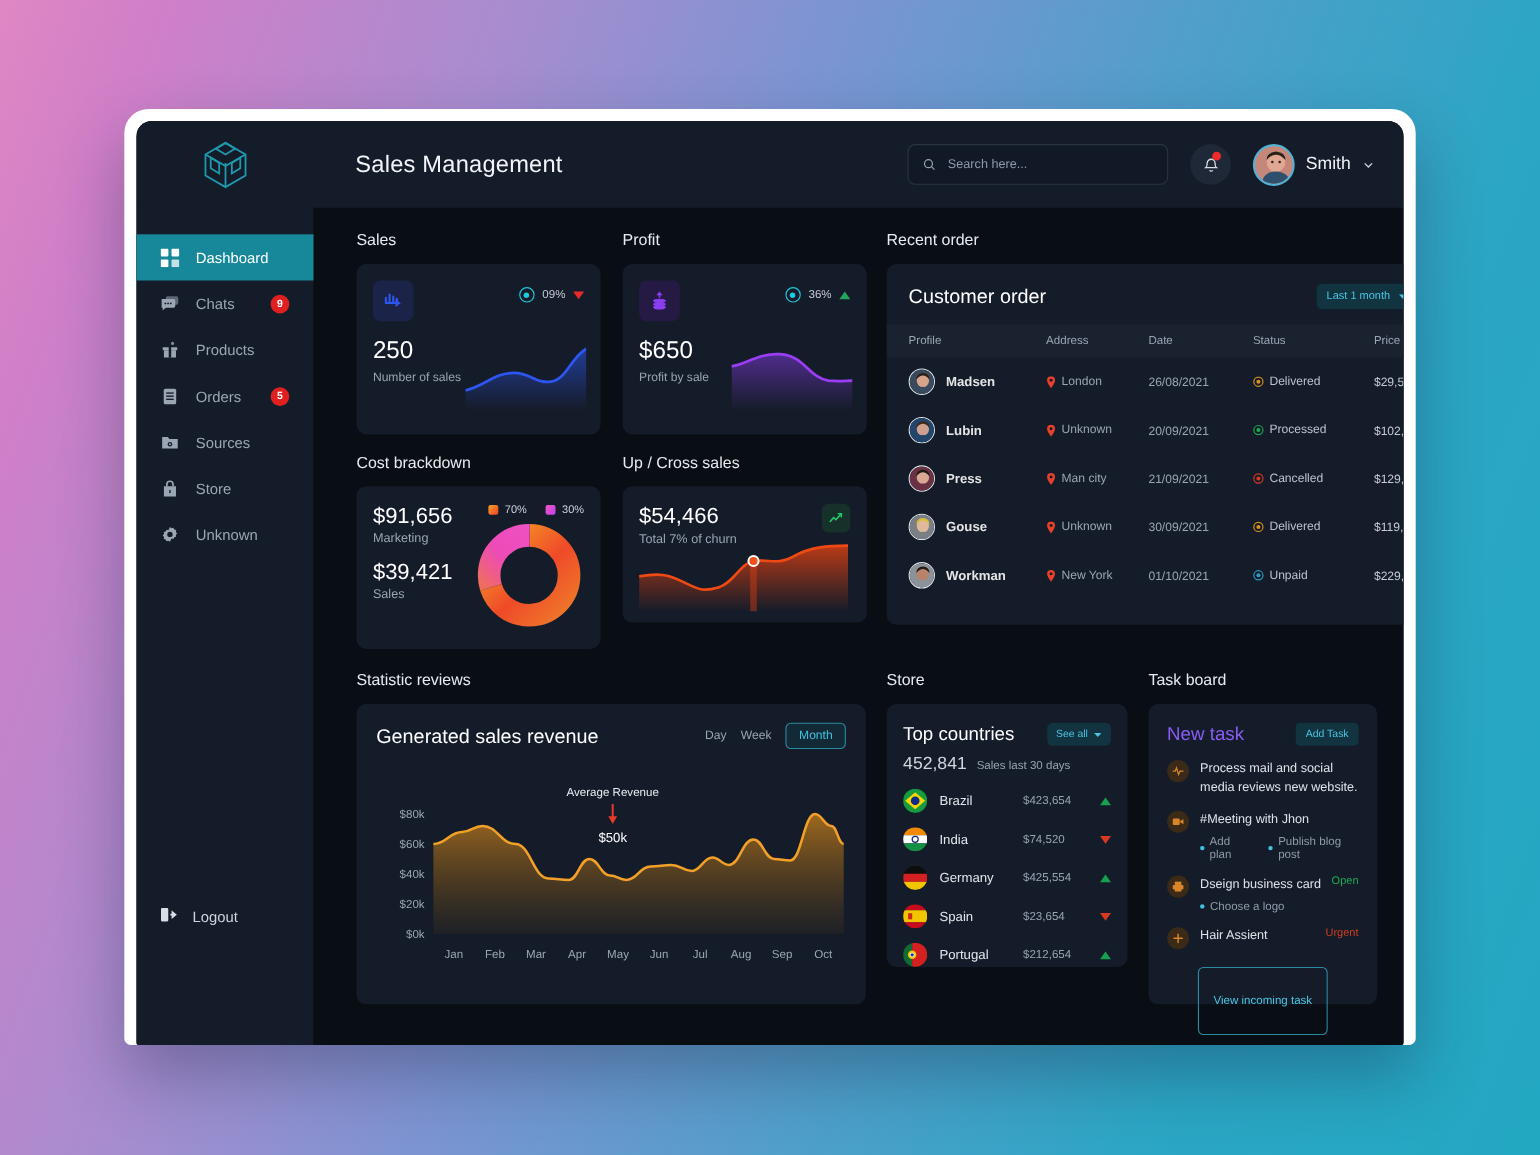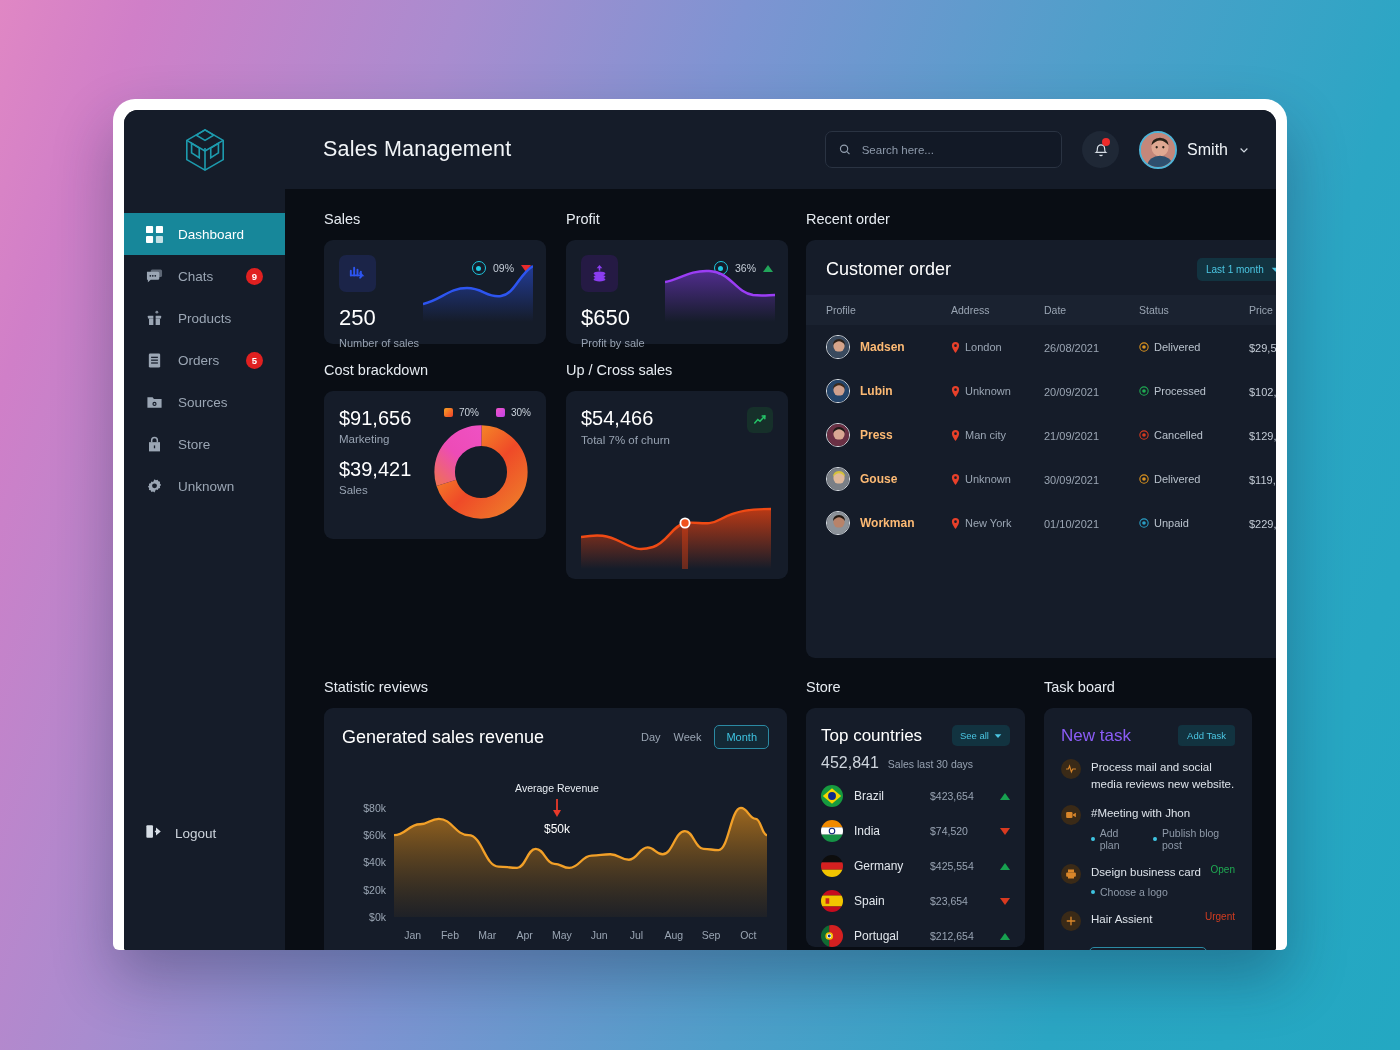--- a/index.html
+++ b/index.html
@@ -70,21 +70,21 @@
   .sec-title{ color:#e6ebf1; font-size:14.5px; margin-bottom:13px; }
   .card{ background:#151c29; border-radius:9px; }
 
   .grid-top{ display:flex; gap:19px; }
   .col-left{ width:463px; flex:0 0 463px; }
   .col-right{ flex:1; }
 
   .row2{ display:flex; gap:20px; }
   .mini-wrap{ width:222px; flex:0 0 222px; }
 
-  .mini-card{ height:104px; padding:15px 15px 16px 15px; position:relative; }
+  .mini-card{ height:155px; padding:15px 15px 16px 15px; position:relative; }
   .mini-top{ display:flex; align-items:flex-start; justify-content:space-between; }
   .mini-ic{ width:37px; height:37px; border-radius:7px; display:flex; align-items:center; justify-content:center; }
   .mini-ic.blue{ background:#1b2448; }
   .mini-ic.purp{ background:#251a44; }
   .pct-wrap{ display:flex; align-items:center; gap:7px; font-size:10.5px; color:#c4ccd6; padding-top:6px; }
   .pct-ring{ width:14px; height:14px; border-radius:50%; border:1.6px solid #1ec8e0; display:flex; align-items:center; justify-content:center; }
   .pct-ring i{ width:5px; height:5px; border-radius:50%; background:#1ec8e0; display:block; }
   .tri-dn{ width:0;height:0;border-left:5px solid transparent;border-right:5px solid transparent;border-top:7px solid #e62b2b; }
   .tri-up{ width:0;height:0;border-left:5px solid transparent;border-right:5px solid transparent;border-bottom:7px solid #22a55a; }
   .mini-val{ color:#fff; font-size:22px; margin-top:13px; }
@@ -93,41 +93,41 @@
 
   .cost-card{ height:148px; padding:16px 15px; display:flex; }
   .cost-left{ flex:1; }
   .cost-val{ color:#fff; font-size:20px; }
   .cost-lab{ color:#98a3b2; font-size:11.5px; margin-top:3px; margin-bottom:13px; }
   .legend{ display:flex; gap:17px; justify-content:flex-end; margin-bottom:4px; }
   .lg{ display:flex; align-items:center; gap:6px; color:#c9d1da; font-size:10px; }
   .lg .sw{ width:9px; height:9px; border-radius:2px; }
   .donut-wrap{ width:98px; flex:0 0 98px; display:flex; align-items:flex-end; }
 
-  .cross-card{ height:188px; padding:16px 15px; position:relative; }
+  .cross-card{ height:124px; padding:16px 15px; position:relative; }
   .cross-val{ color:#fff; font-size:20px; }
   .cross-lab{ color:#98a3b2; font-size:11.5px; margin-top:4px; }
   .trend-badge{ position:absolute; right:15px; top:16px; width:26px; height:26px; border-radius:6px; background:#16302a; display:flex; align-items:center; justify-content:center; }
   .cross-chart{ position:absolute; left:15px; right:10px; bottom:10px; height:72px; }
 
   
-  .order-card{ height:418px; overflow:hidden; }
+  .order-card{ height:328px; overflow:hidden; }
   .order-head{ display:flex; align-items:center; justify-content:space-between; padding:18px 20px 14px 20px; }
   .order-title{ color:#fff; font-size:18px; }
   .month-btn{ background:#123340; color:#4bc6e2; font-size:10px; border-radius:5px; padding:6px 9px; display:flex; align-items:center; gap:7px; border:none; cursor:pointer; font-family:"Liberation Sans",sans-serif; }
   .thead{ display:flex; background:#1a2230; padding:9px 20px; }
   .thead span{ color:#9aa5b3; font-size:10.5px; }
   .trow{ display:flex; align-items:center; padding:10px 20px; }
   .c1{ width:125px; flex:0 0 125px; display:flex; align-items:center; gap:10px; }
   .c2{ width:93px; flex:0 0 93px; }
   .c3{ width:95px; flex:0 0 95px; }
   .c4{ width:110px; flex:0 0 110px; }
   .c5{ flex:1; }
   .av{ width:24px; height:24px; border-radius:50%; border:1.5px solid #dfe4ea; overflow:hidden; position:relative; }
-  .nm{ color:#fdba74; font-size:12px; font-weight:bold; }
+  .nm{ color:#e5e5e5; font-size:12px; font-weight:bold; }
   .addr{ color:#9aa5b3; font-size:11px; display:flex; align-items:center; gap:5px; }
   .dt{ color:#9aa5b3; font-size:11px; }
   .st{ font-size:11px; display:flex; align-items:center; gap:5px; }
   .pr{ color:#c3cbd5; font-size:11px; }
 
   
   .grid-bot{ display:flex; gap:19px; margin-top:21px; }
   .chart-card{ width:463px; flex:0 0 463px; height:273px; padding:17px 18px; }
   .ch-head{ display:flex; align-items:center; justify-content:space-between; }
   .ch-title{ color:#fff; font-size:18px; }

